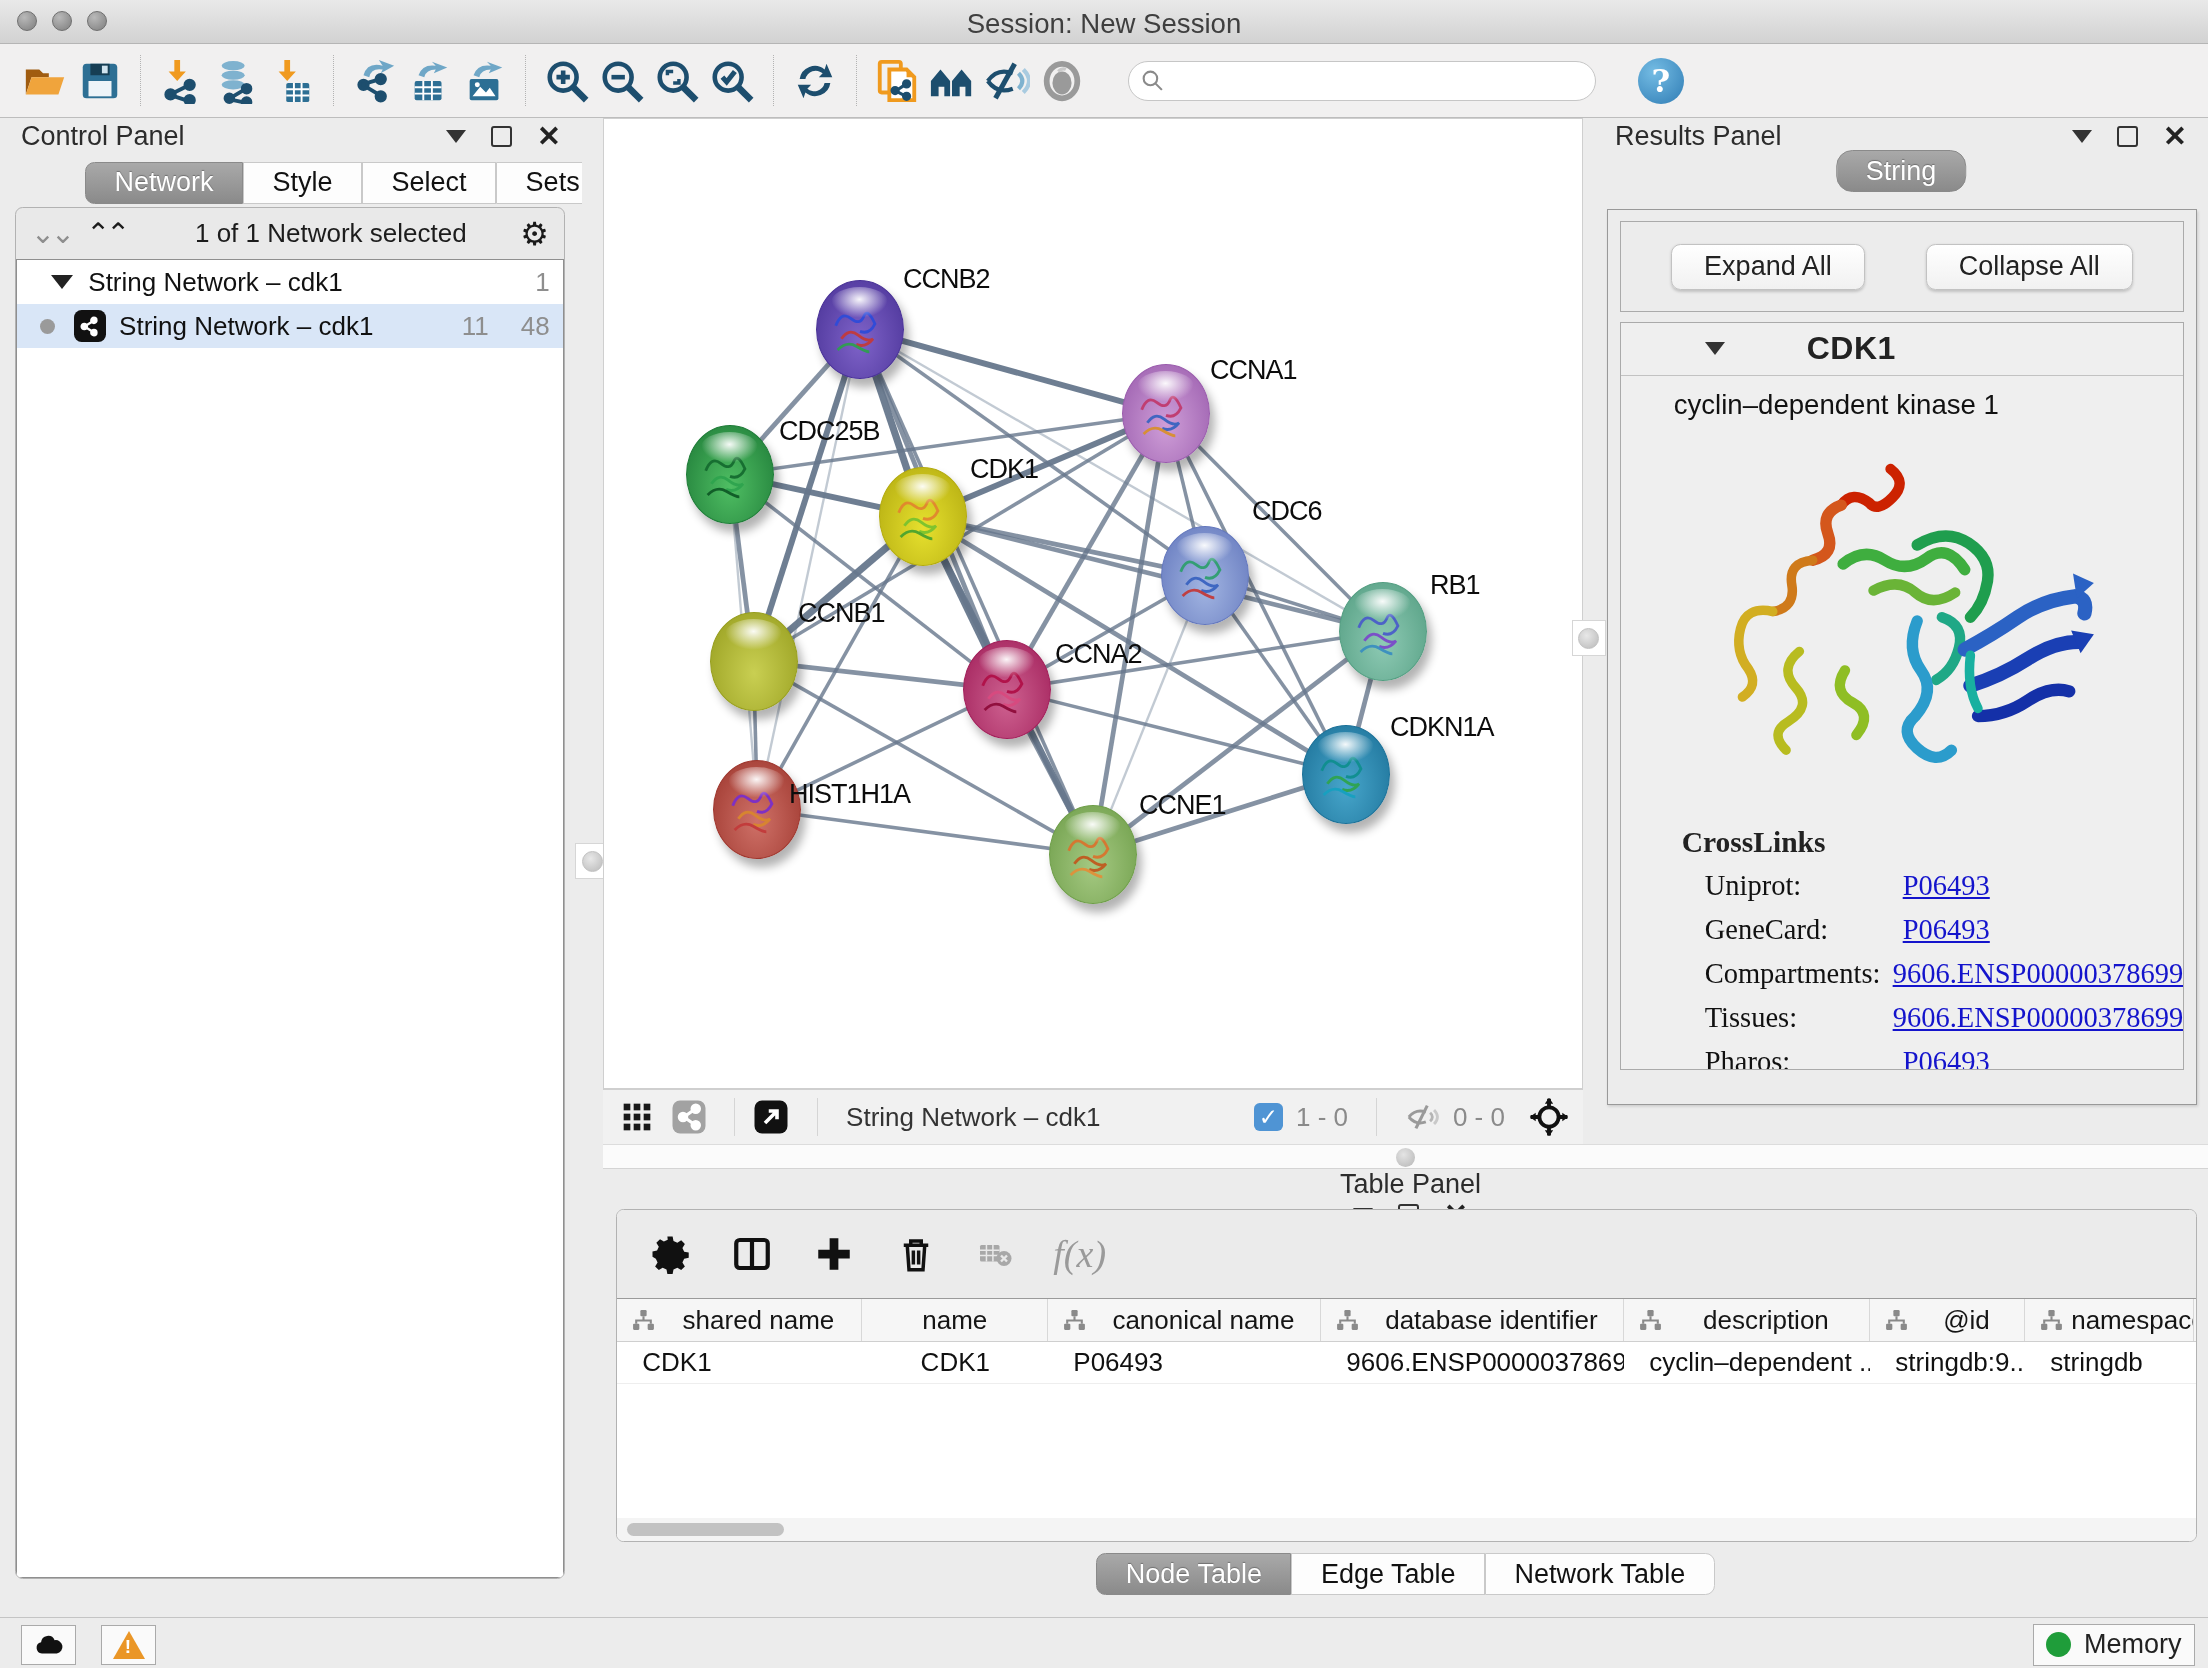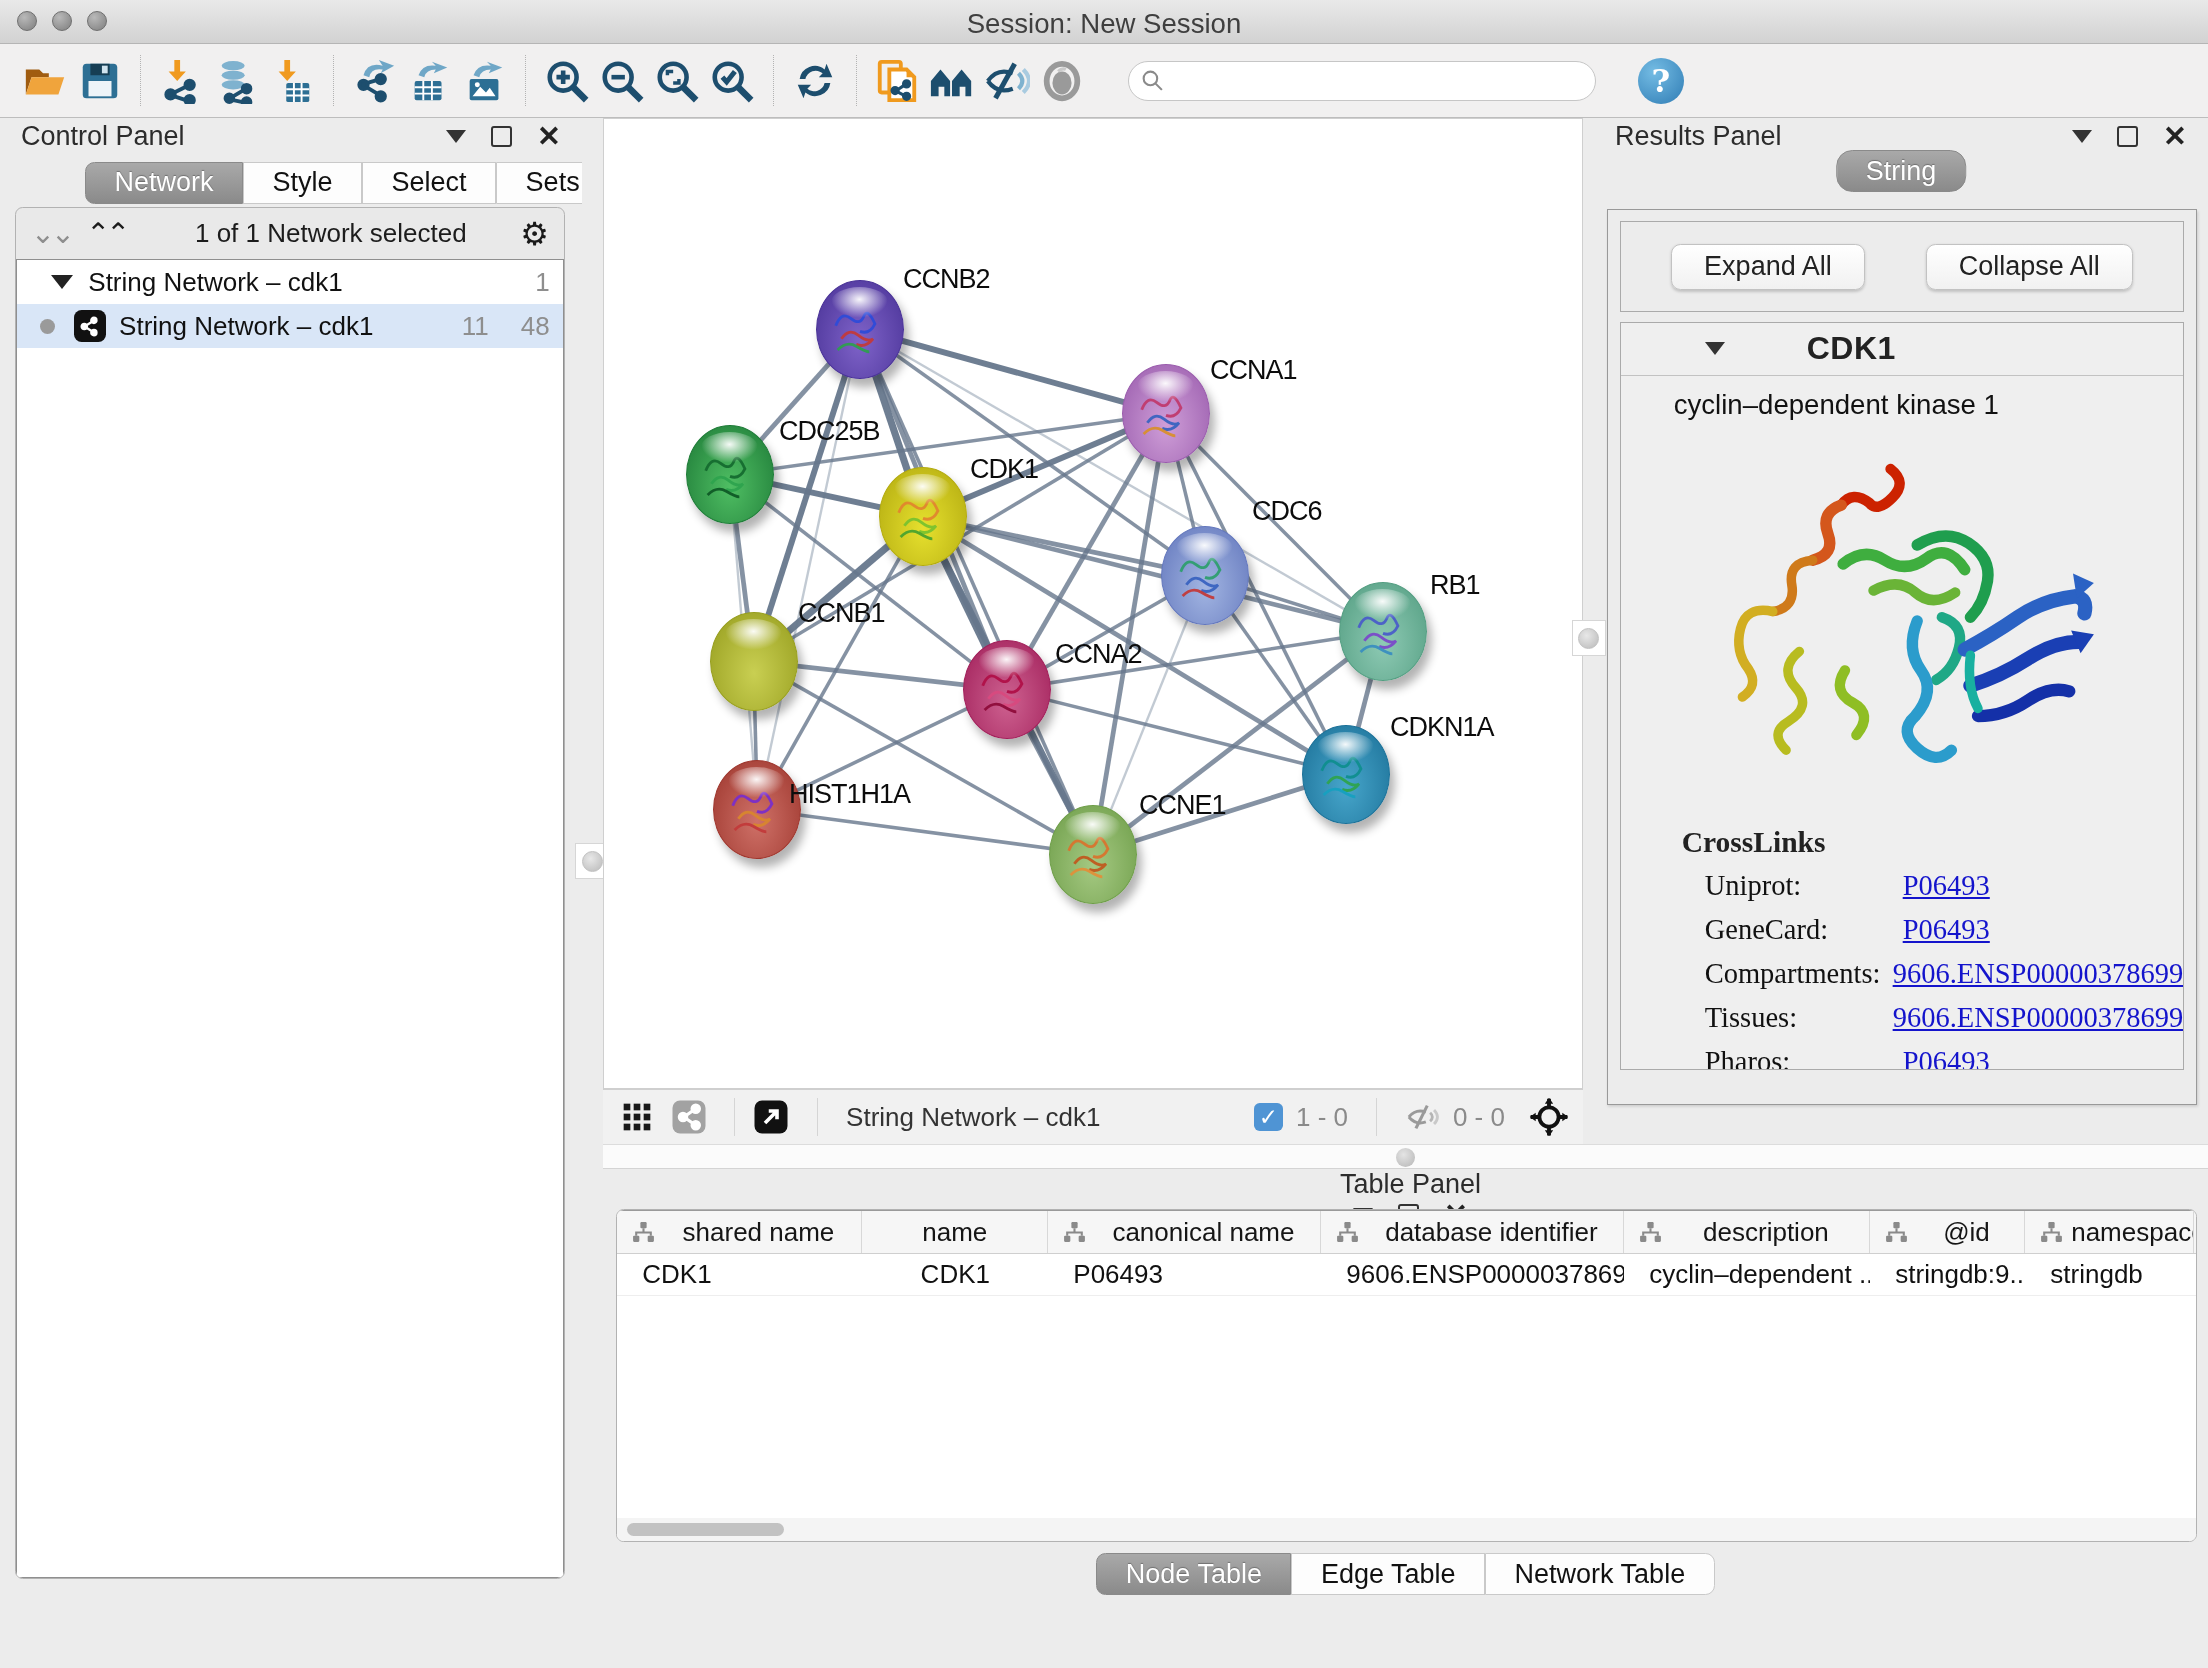--- a/index.html
+++ b/index.html
@@ -668,20 +668,47 @@
     <div class="phead" style="padding:0 17px 0 27px;flex-direction:column;">
       <span>Table Panel</span>
       <span class="sp"></span>
       <span class="pico">
         <span class="caret"></span>
         <span class="sqico"></span>
         <span class="xico">✕</span>
       </span>
     </div>
     <div class="t-box">
+      <div class="t-tools">
+        <svg viewBox="0 0 24 24" fill="#111">
+            <path d="M12 8a4 4 0 1 0 0 8 4 4 0 0 0 0-8zm0 2.6a1.4 1.4 0 1 1 0 2.8 1.4 1.4 0 0 1 0-2.8z"></path>
+            <path d="M10.5 2h3l.5 2.6 2.2 1 2.2-1.4 2.1 2.1-1.4 2.2 1 2.2 2.6.5v3l-2.6.5-1 2.2 1.4 2.2-2.1 2.1-2.2-1.4-2.2 1-.5 2.6h-3l-.5-2.6-2.2-1-2.2 1.4-2.1-2.1 1.4-2.2-1-2.2L2 13.5v-3l2.6-.5 1-2.2L4.2 5.6l2.1-2.1 2.2 1.4 2.2-1z" fill-rule="evenodd"></path>
+          </svg>
+        <svg viewBox="0 0 24 24" fill="none" stroke="#111" stroke-width="2.4">
+            <rect x="3" y="4" width="18" height="16" rx="2"></rect>
+            <path d="M12 4v16"></path>
+          </svg>
+        <svg viewBox="0 0 24 24" fill="#111">
+            <path d="M9.5 3h5v6.5H21v5h-6.5V21h-5v-6.5H3v-5h6.5z"></path>
+          </svg>
+        <svg viewBox="0 0 24 24" fill="none" stroke="#111" stroke-width="2">
+            <path d="M5 7h14M9 7V4.5h6V7M7 7l1 14h8l1-14M10.5 10v8M13.5 10v8"></path>
+          </svg>
+        <svg viewBox="0 0 24 24" style="width:36px;height:36px;">
+            <g fill="#a8a8a8">
+              <rect x="2" y="6" width="13" height="11" rx="1"></rect>
+            </g>
+            <g stroke="#e9e9e9" stroke-width="1">
+              <path d="M2 9.5h13M2 13h13M6.3 6v11M10.6 6v11"></path>
+            </g>
+            <circle cx="18" cy="15" r="5" fill="#a8a8a8"></circle>
+            <path d="M16 13l4 4M20 13l-4 4" stroke="#e9e9e9" stroke-width="1.6"></path>
+          </svg>
+        <span class="fx">f(x)</span>
+      </div>
       <div class="t-headrow" id="table-head">
           <div class="t-hcell" style="width: 245px;">
             <svg class="colic" width="25" height="25" viewBox="0 0 24 24">
               <g fill="#8a8a8a">
                 <rect x="9" y="2" width="6" height="6" rx="1"></rect>
                 <rect x="2" y="15" width="6" height="6" rx="1"></rect>
                 <rect x="16" y="15" width="6" height="6" rx="1"></rect>
               </g>
               <path d="M12 8v4M5 15v-3h14v3" stroke="#8a8a8a" stroke-width="2" fill="none"></path>
             </svg>
@@ -760,14 +787,28 @@
           <div class="t-thumb"></div>
         </div>
     </div>
     <div class="t-tabs">
       <div class="tab sel first">Node Table</div>
       <div class="tab">Edge Table</div>
       <div class="tab last">Network Table</div>
     </div>
   </div>
 
+  <div class="statusbar">
+    <div class="sbtn" style="left:21px;">
+      <svg width="34" height="34" viewBox="0 0 24 24" fill="#111">
+          <path d="M7 18a4 4 0 0 1-.6-7.9A5 5 0 0 1 16 8.6 3.7 3.7 0 0 1 17.5 18z"></path>
+        </svg>
+    </div>
+    <div class="sbtn" style="left:101px;">
+      <span class="warnico"></span>
+    </div>
+    <div class="membtn">
+      <span class="memdot"></span>
+      <span>Memory</span>
+    </div>
+  </div>
 </div>
 
 
 </body></html>

